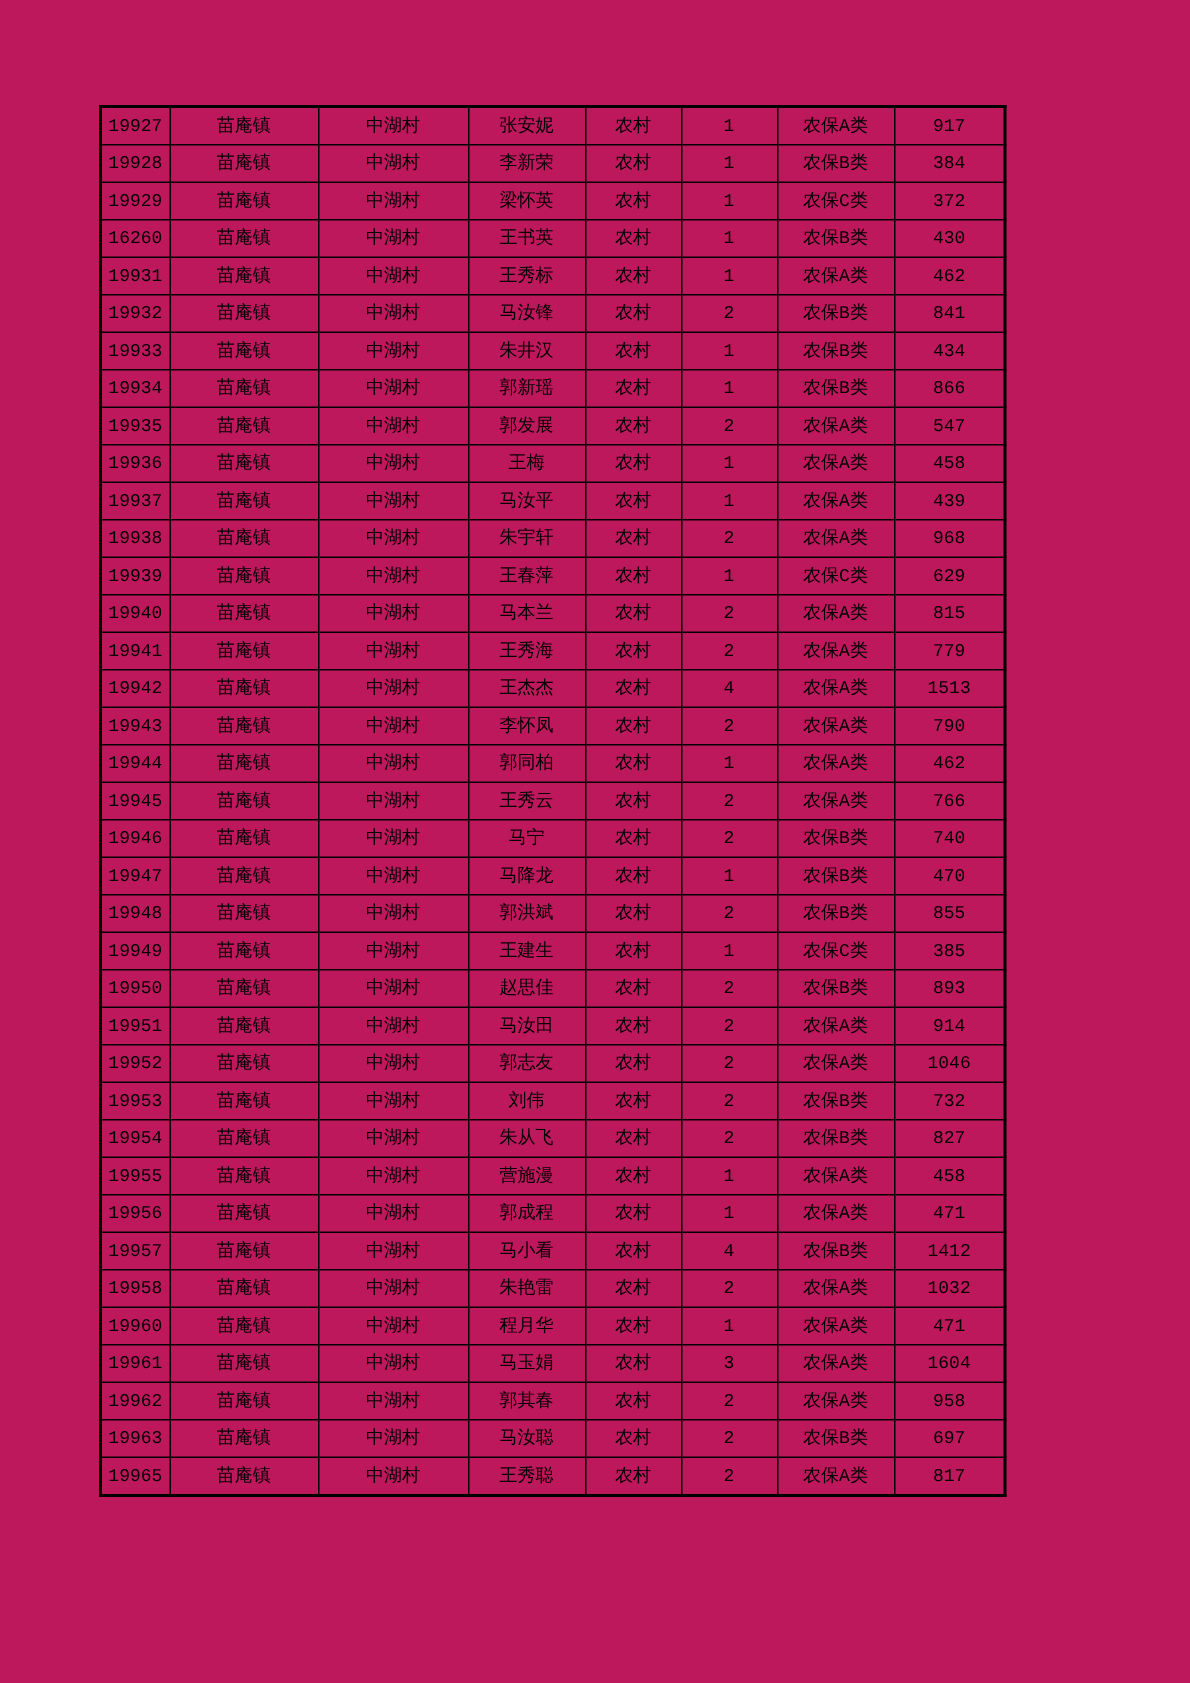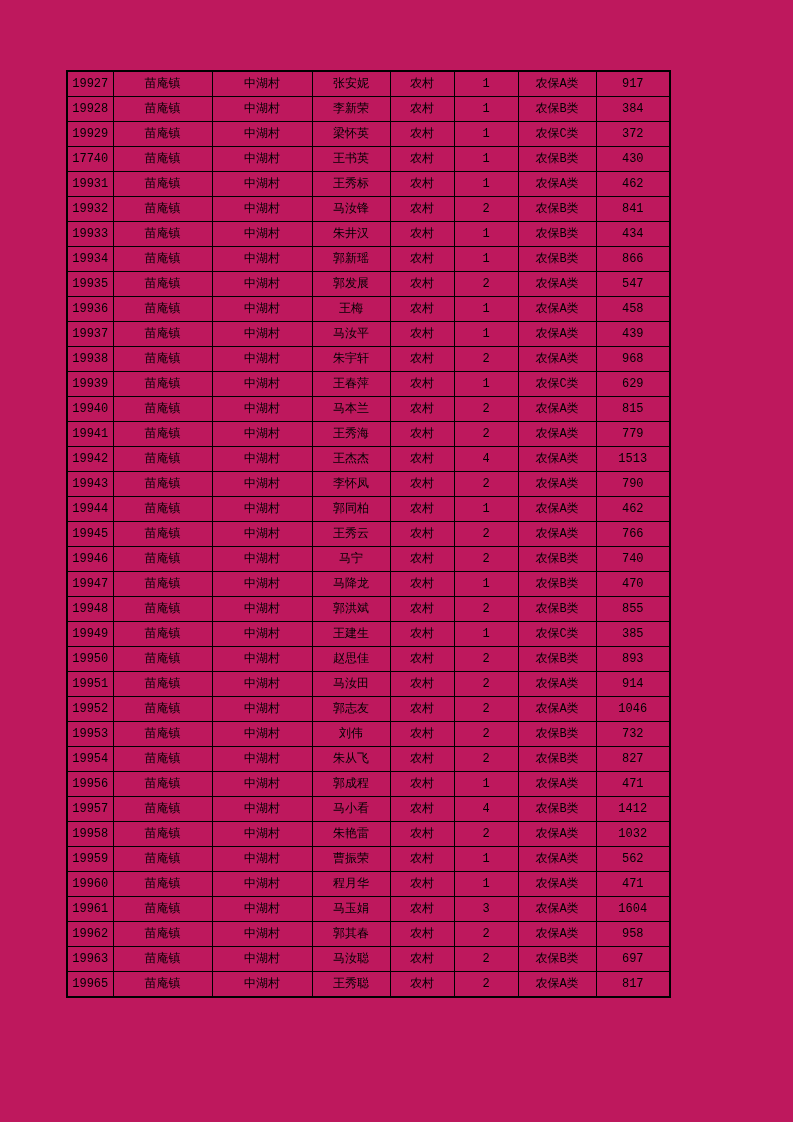--- a/index.html
+++ b/index.html
@@ -84,21 +84,21 @@
           <td>19929</td>
           <td>苗庵镇</td>
           <td>中湖村</td>
           <td>梁怀英</td>
           <td>农村</td>
           <td>1</td>
           <td>农保C类</td>
           <td>372</td>
         </tr>
         <tr>
-          <td>17740</td>
+          <td>16260</td>
           <td>苗庵镇</td>
           <td>中湖村</td>
           <td>王书英</td>
           <td>农村</td>
           <td>1</td>
           <td>农保B类</td>
           <td>430</td>
         </tr>
         <tr>
           <td>19931</td>
@@ -334,20 +334,30 @@
           <td>19954</td>
           <td>苗庵镇</td>
           <td>中湖村</td>
           <td>朱从飞</td>
           <td>农村</td>
           <td>2</td>
           <td>农保B类</td>
           <td>827</td>
         </tr>
         <tr>
+          <td>19955</td>
+          <td>苗庵镇</td>
+          <td>中湖村</td>
+          <td>营施漫</td>
+          <td>农村</td>
+          <td>1</td>
+          <td>农保A类</td>
+          <td>458</td>
+        </tr>
+        <tr>
           <td>19956</td>
           <td>苗庵镇</td>
           <td>中湖村</td>
           <td>郭成程</td>
           <td>农村</td>
           <td>1</td>
           <td>农保A类</td>
           <td>471</td>
         </tr>
         <tr>
@@ -362,30 +372,20 @@
         </tr>
         <tr>
           <td>19958</td>
           <td>苗庵镇</td>
           <td>中湖村</td>
           <td>朱艳雷</td>
           <td>农村</td>
           <td>2</td>
           <td>农保A类</td>
           <td>1032</td>
-        </tr>
-        <tr>
-          <td>19959</td>
-          <td>苗庵镇</td>
-          <td>中湖村</td>
-          <td>曹振荣</td>
-          <td>农村</td>
-          <td>1</td>
-          <td>农保A类</td>
-          <td>562</td>
         </tr>
         <tr>
           <td>19960</td>
           <td>苗庵镇</td>
           <td>中湖村</td>
           <td>程月华</td>
           <td>农村</td>
           <td>1</td>
           <td>农保A类</td>
           <td>471</td>

